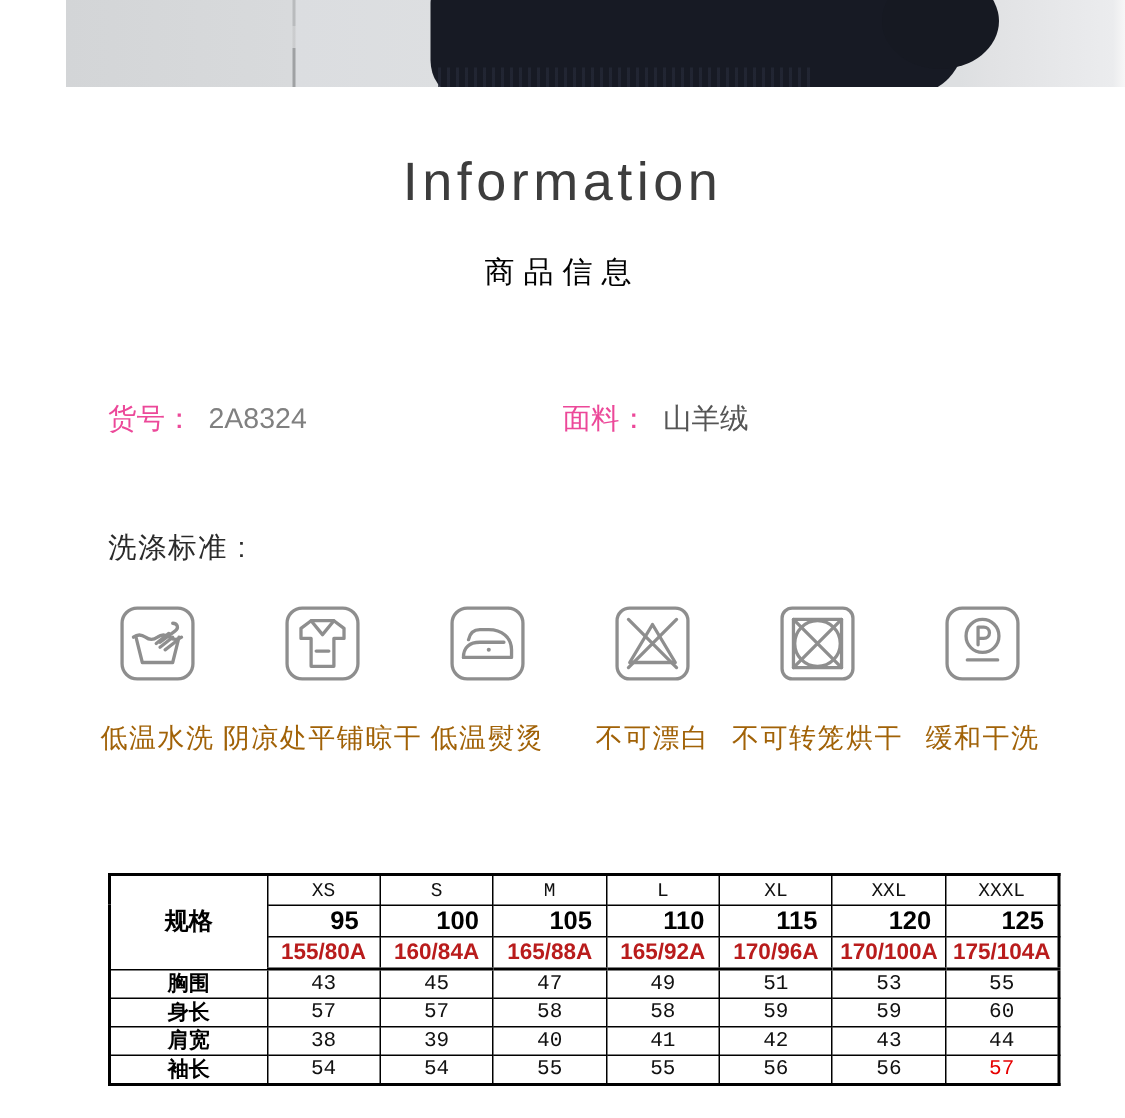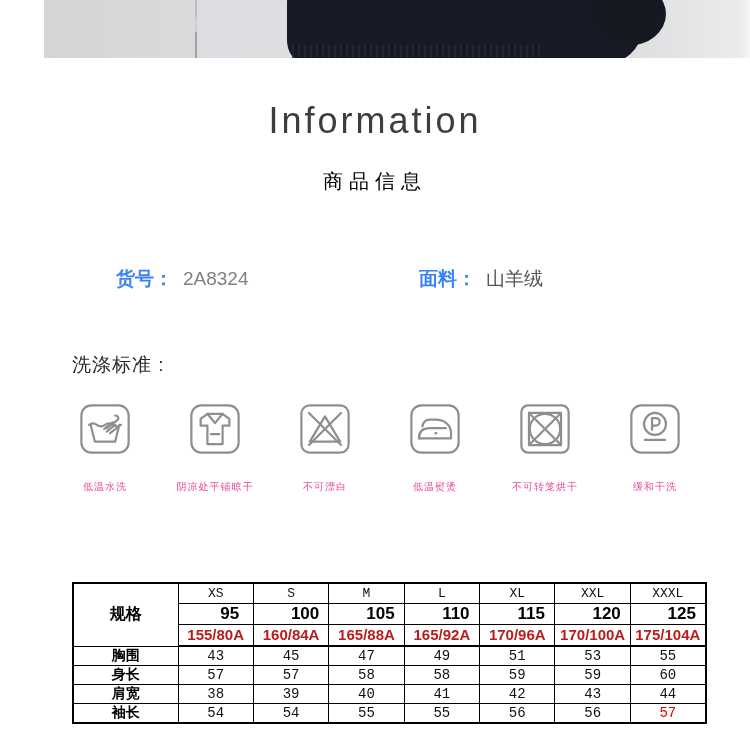--- a/index.html
+++ b/index.html
@@ -52,38 +52,38 @@
     position:absolute; top:168px; left:0; width:750px;
     text-align:center;
     font-size:20px; letter-spacing:6px; color:#000000;
   }
 
   
   .meta-row { position:absolute; top:266px; left:0; width:750px; height:30px; font-size:19px; }
   .meta-item { position:absolute; top:0; white-space:nowrap; }
   .meta-item.item-no { left:72px; }
   .meta-item.fabric  { left:375px; }
-  .meta-label { font-weight:700; color:#3b82f6;margin-left:44px; }
+  .meta-label { font-weight:400; color:#ec4899; }
   .meta-value { color:#808080; margin-left:10px; }
   .meta-item.fabric .meta-value { color:#555; }
 
   
   .wash-label {
     position:absolute; top:352px; left:72px;
     font-size:19px; color:#2b2b2b; letter-spacing:1px;
   }
   .icons-row {
     position:absolute; top:402px; left:50px; width:660px;
     display:flex; justify-content:space-between;
   }
   .icon-col { width:110px; display:flex; flex-direction:column; align-items:center; }
   .care-icon { width:54px; height:54px; }
   .care-icon svg { width:54px; height:54px; display:block; }
   .icon-label {
-    margin-top:24px; font-size:10px; color:#ec4899; white-space:nowrap; letter-spacing:1px;
+    margin-top:24px; font-size:18px; color:#a16207; white-space:nowrap; letter-spacing:1px;
   }
 
   
   .size-table {
     position:absolute; top:582px; left:72px;
     border-collapse:collapse; table-layout:fixed;
     width:633px;
     border:2px solid #000;
   }
   .size-table td, .size-table th {
@@ -149,38 +149,38 @@
         <path d="M23 14 L32 25 L41 14"></path>
         <path d="M27 38 H37"></path>
       </svg>
     </div>
     <div class="icon-label">阴凉处平铺晾干</div>
   </div>
 
   <div class="icon-col">
     <div class="care-icon">
       <svg viewBox="0 0 64 64" fill="none" stroke="#8e8e8e" stroke-width="2.6" stroke-linecap="round" stroke-linejoin="round">
+        <rect x="4" y="4" width="56" height="56" rx="12"></rect>
+        <path d="M13 43 H51 V37 C51 27 43 21 33 21 H26 C21 21 18 24 17 29"></path>
+        <path d="M13 43 C13 35 18 31 26 31 H45"></path>
+        <circle cx="33" cy="37" r="1.6" fill="#8e8e8e" stroke="none"></circle>
+      </svg>
+    </div>
+    <div class="icon-label">低温熨烫</div>
+  </div>
+
+  <div class="icon-col">
+    <div class="care-icon">
+      <svg viewBox="0 0 64 64" fill="none" stroke="#8e8e8e" stroke-width="2.6" stroke-linecap="round" stroke-linejoin="round">
         <rect x="4" y="4" width="56" height="56" rx="10"></rect>
         <path d="M32 17 L14 47 H50 Z"></path>
         <path d="M13 13 L51 51 M51 13 L13 51"></path>
       </svg>
     </div>
     <div class="icon-label">不可漂白</div>
-  </div>
-
-  <div class="icon-col">
-    <div class="care-icon">
-      <svg viewBox="0 0 64 64" fill="none" stroke="#8e8e8e" stroke-width="2.6" stroke-linecap="round" stroke-linejoin="round">
-        <rect x="4" y="4" width="56" height="56" rx="12"></rect>
-        <path d="M13 43 H51 V37 C51 27 43 21 33 21 H26 C21 21 18 24 17 29"></path>
-        <path d="M13 43 C13 35 18 31 26 31 H45"></path>
-        <circle cx="33" cy="37" r="1.6" fill="#8e8e8e" stroke="none"></circle>
-      </svg>
-    </div>
-    <div class="icon-label">低温熨烫</div>
   </div>
 
   <div class="icon-col">
     <div class="care-icon">
       <svg viewBox="0 0 64 64" fill="none" stroke="#8e8e8e" stroke-width="2.6" stroke-linecap="round" stroke-linejoin="round">
         <rect x="4" y="4" width="56" height="56" rx="8"></rect>
         <rect x="13" y="13" width="38" height="38"></rect>
         <circle cx="32" cy="32" r="18"></circle>
         <path d="M13 13 L51 51 M51 13 L13 51"></path>
       </svg>

